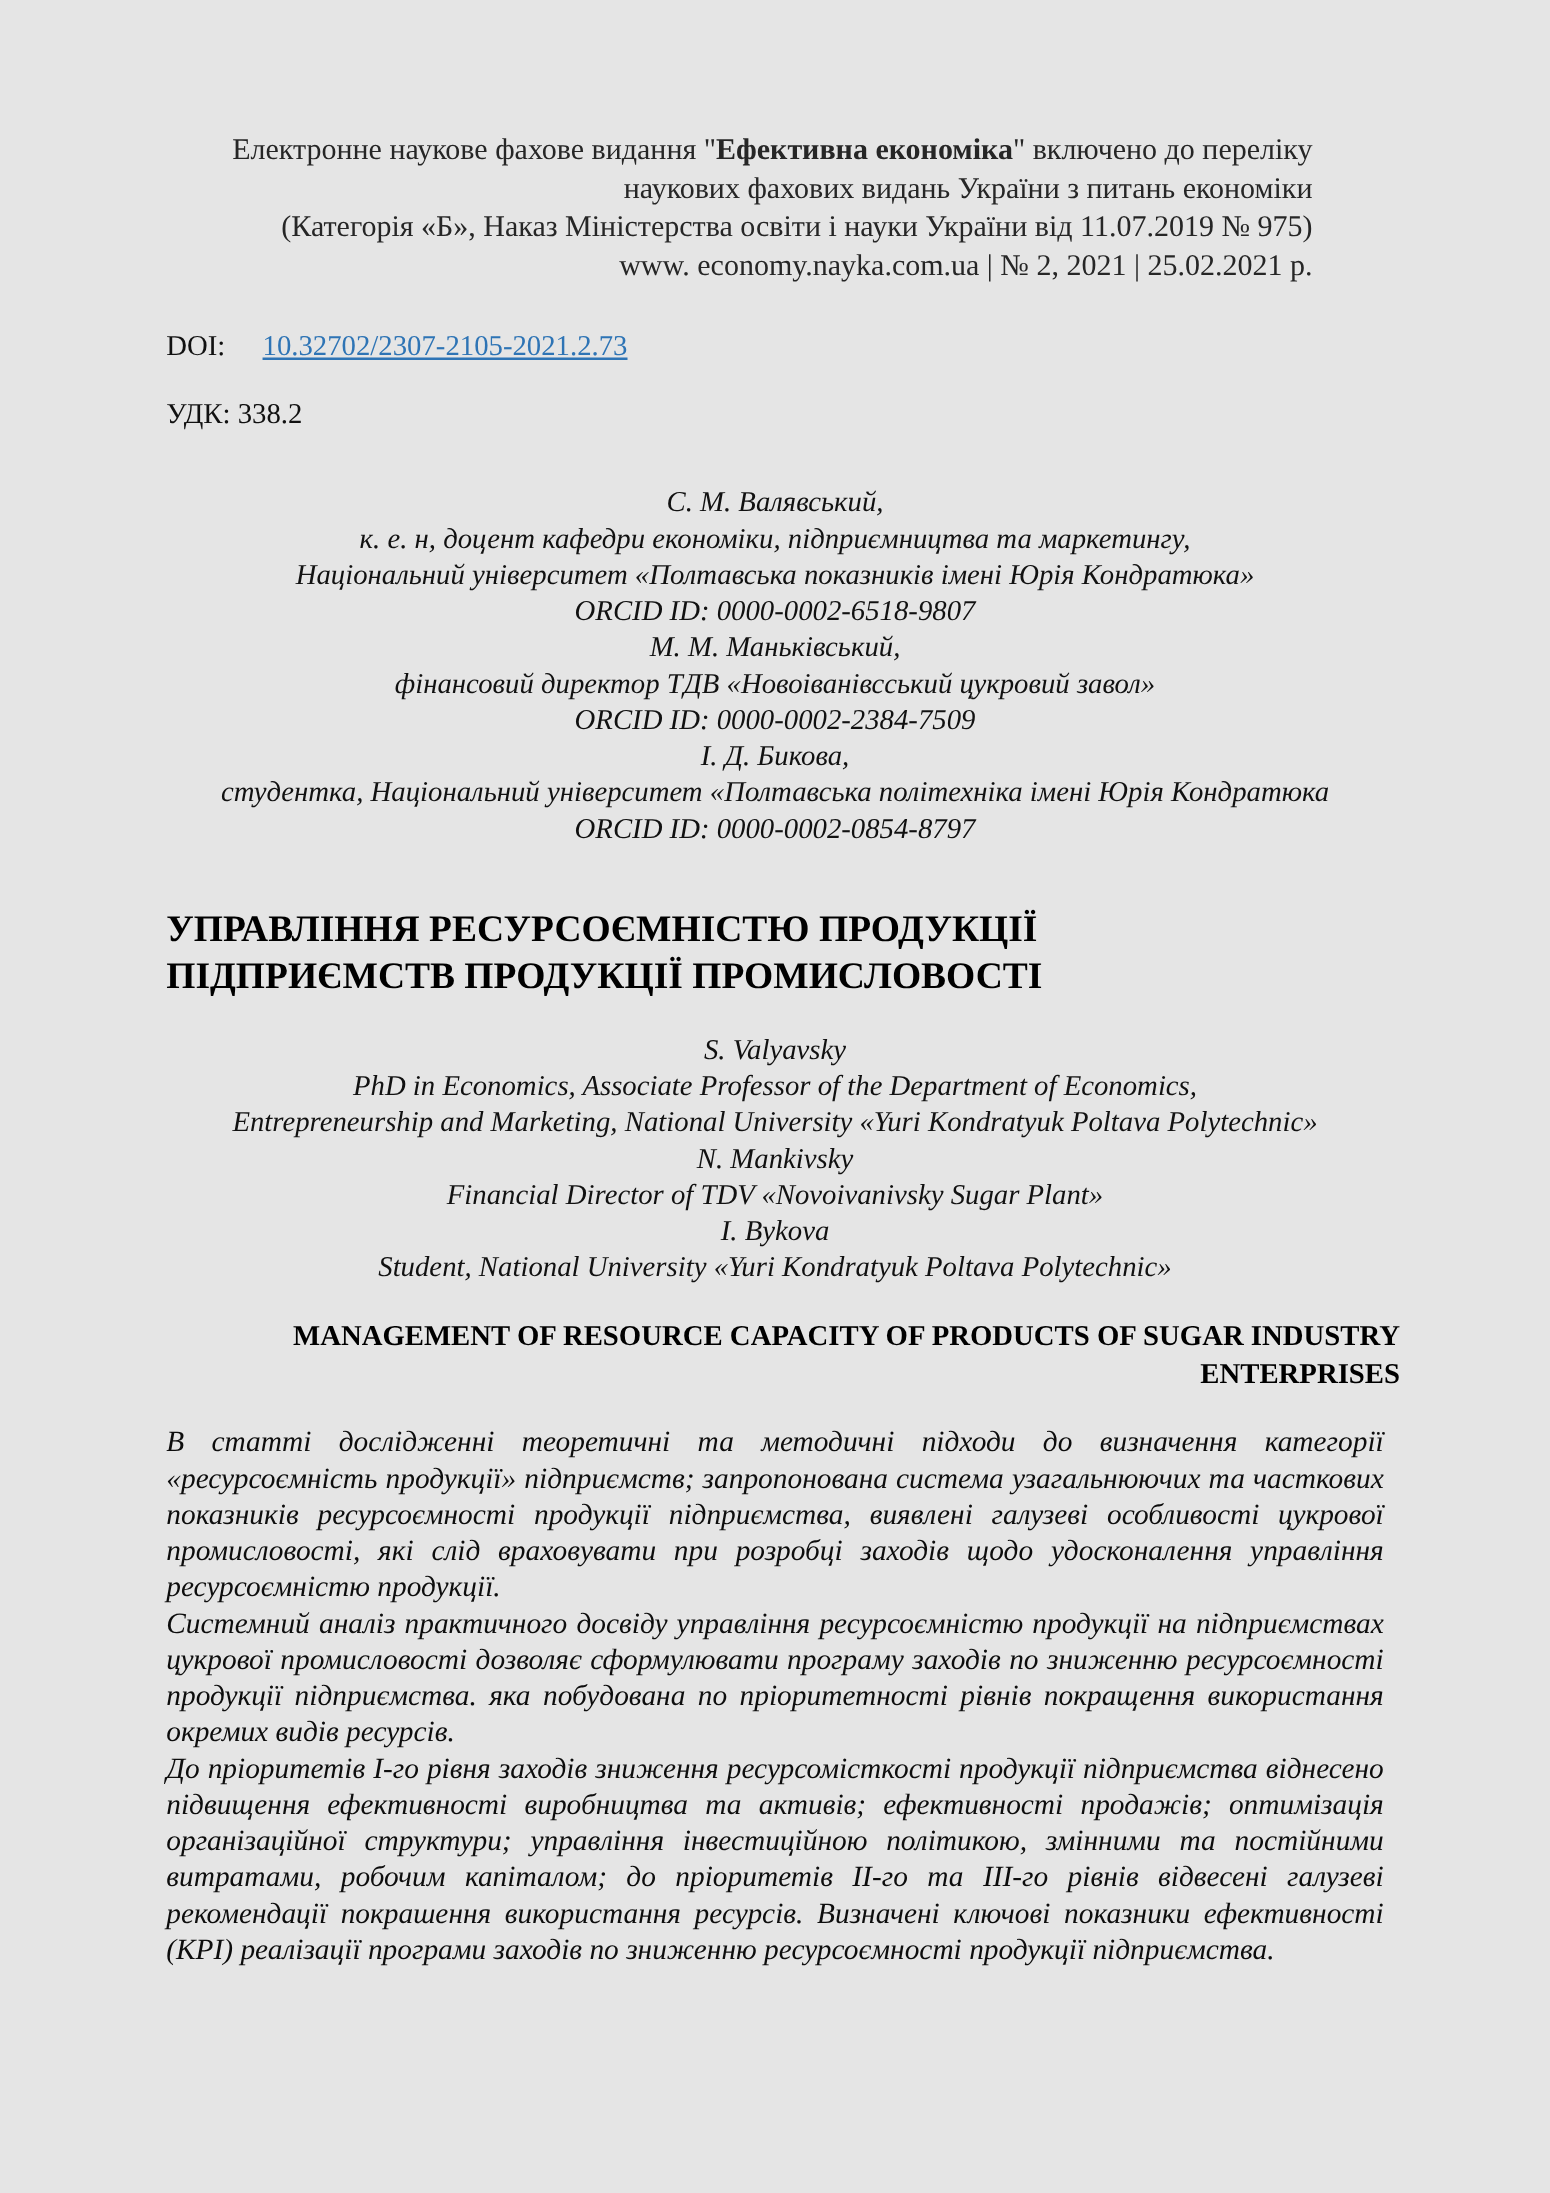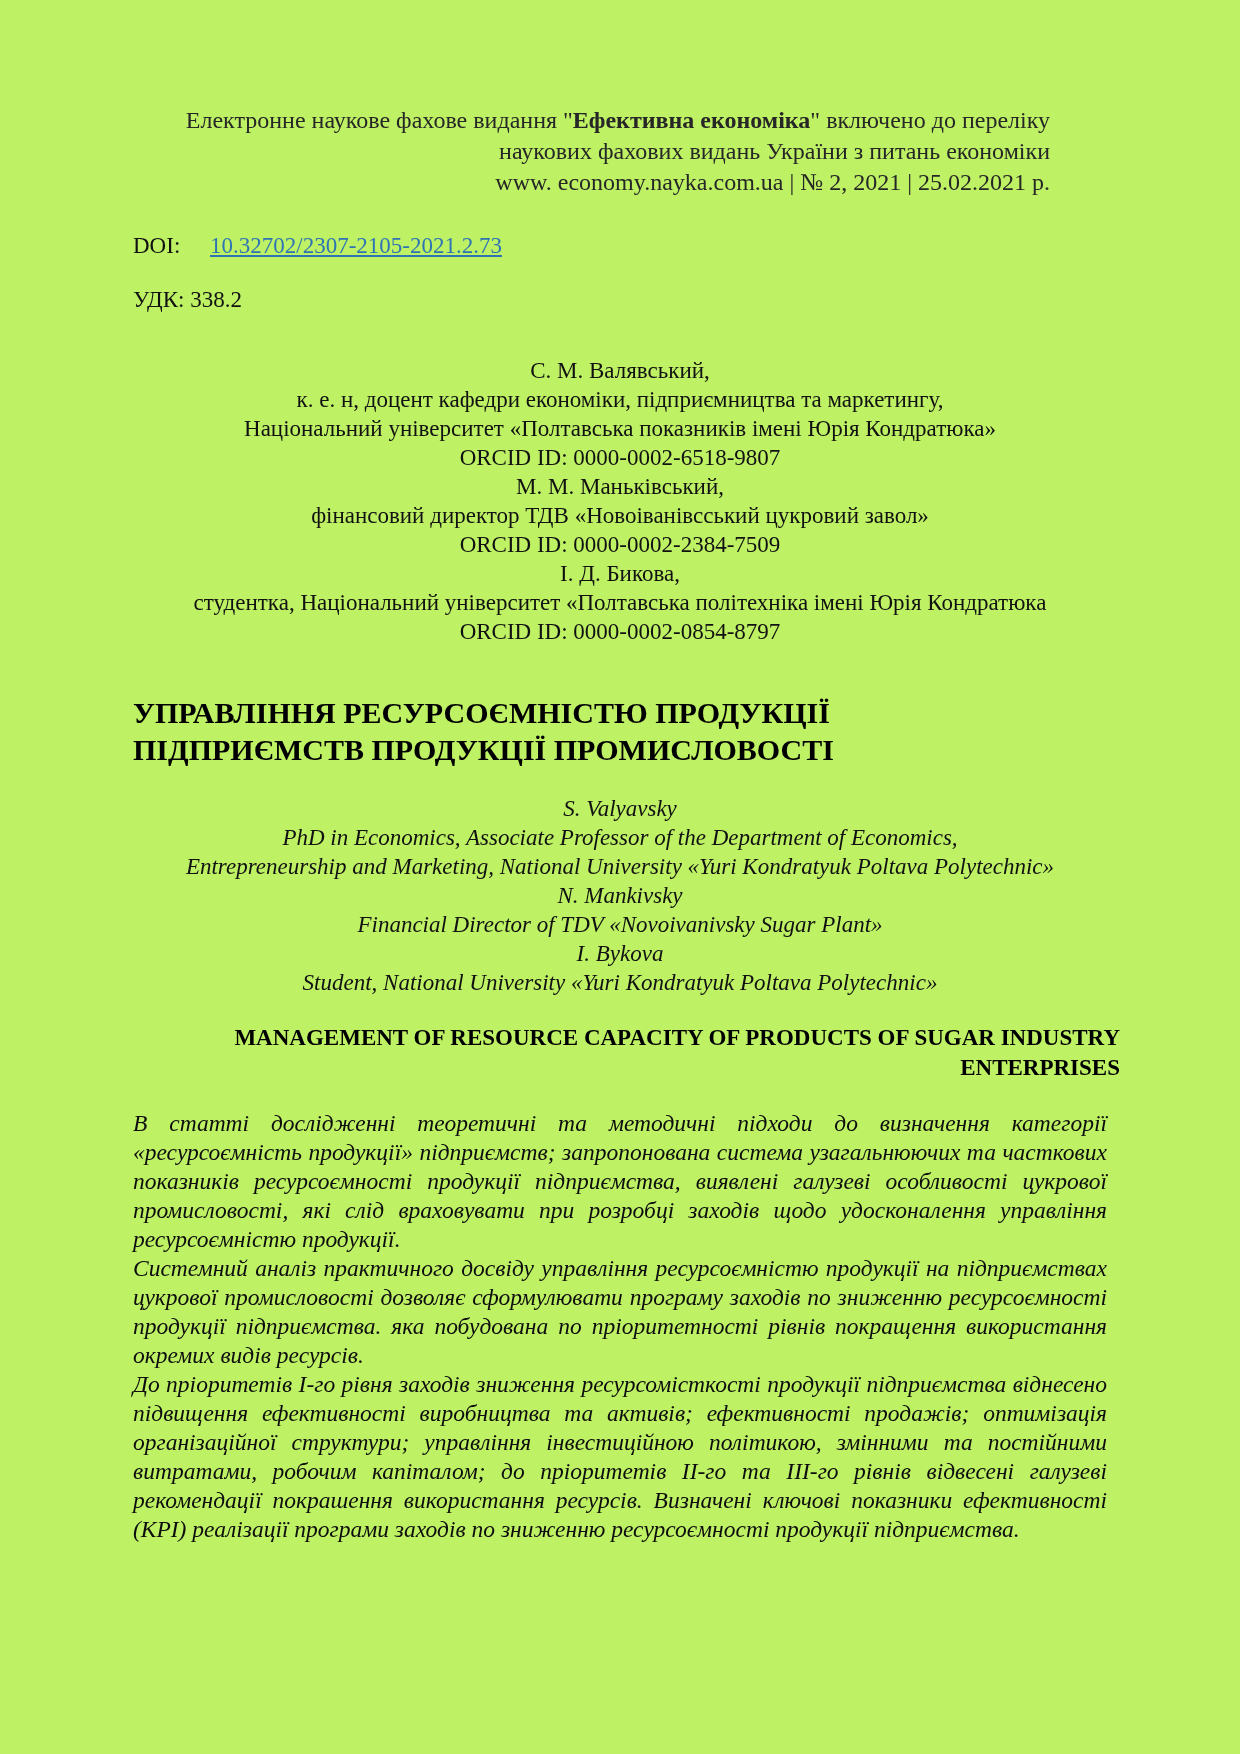--- a/index.html
+++ b/index.html
@@ -5,21 +5,21 @@
   html, body {
     margin: 0;
     padding: 0;
     background: #ffffff;
   }
   .page {
     position: relative;
     width: 1240px;
     height: 1754px;
     margin: 0 auto;
-    background: #bef264;
+    background: #e5e5e5;
     font-family: "Liberation Serif", "DejaVu Serif", serif;
     color: #111111;
     overflow: hidden;
     box-sizing: border-box;
   }
   
   .masthead {
     margin: 105px 190px 0 140px;
     text-align: right;
     font-size: 24px;
@@ -41,20 +41,21 @@
   }
   .udk-line {
     margin: 26px 133px 0 133px;
     font-size: 23px;
     line-height: 28px;
   }
   
   .authors-ua {
     margin: 42px 120px 0 120px;
     text-align: center;
+    font-style: italic;
     font-size: 23px;
     line-height: 29px;
   }
   
   .title-ua {
     margin: 48px 133px 0 133px;
     text-align: left;
     font-weight: bold;
     font-size: 30px;
     line-height: 37px;
@@ -89,20 +90,21 @@
   .abstract p { margin: 0; }
 </style>
 </head>
 <body>
 
 <div class="page">
 
   <div class="masthead">
     <div><span>Електронне наукове фахове видання "</span><b>Ефективна економіка</b><span>" включено до переліку</span></div>
     <div>наукових фахових видань України з питань економіки</div>
+    <div>(Категорія «Б», Наказ Міністерства освіти і науки України від 11.07.2019 № 975)</div>
     <div>www. economy.nayka.com.ua | № 2, 2021 | 25.02.2021 р.</div>
   </div>
 
   <div class="doi-line"><span>DOI: </span><a href="#">10.32702/2307-2105-2021.2.73</a></div>
 
   <div class="udk-line">УДК: 338.2</div>
 
   <div class="authors-ua">
     <div>С. М. Валявський,</div>
     <div>к. е. н, доцент кафедри економіки, підприємництва та маркетингу,</div>

